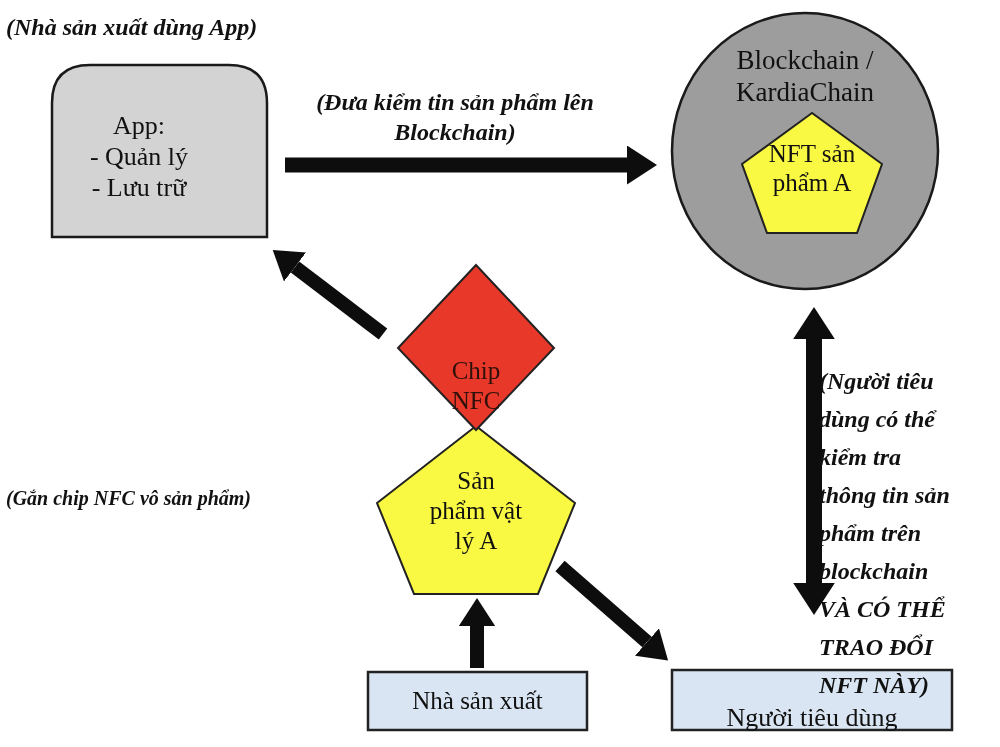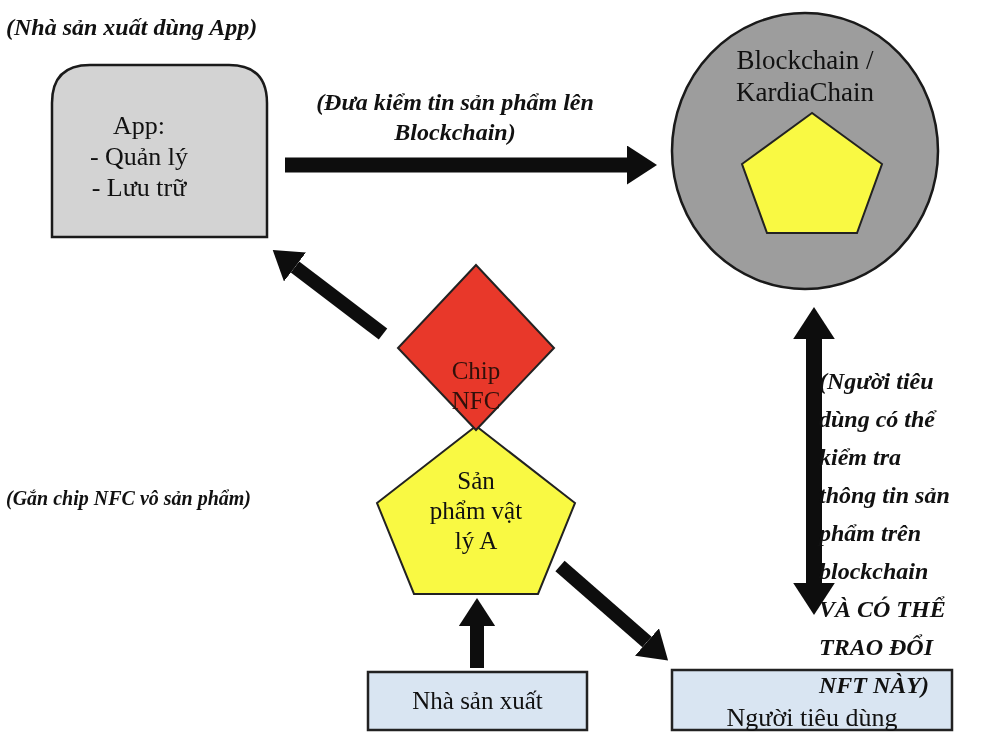--- a/index.html
+++ b/index.html
@@ -71,20 +71,22 @@
   <div class="lbl center app-label">App:
 - Quản lý
 - Lưu trữ</div>
 
   <div class="lbl ital center ann-upload">(Đưa kiểm tin sản phẩm lên
 Blockchain)</div>
 
   <div class="lbl center circle-label">Blockchain /
 KardiaChain</div>
 
+  <div class="lbl center nft-label">NFT sản
+phẩm A</div>
 
   <div class="lbl center chip-label">Chip
 NFC</div>
 
   <div class="lbl center product-label">Sản
 phẩm vật
 lý A</div>
 
   <div class="lbl ital ann-attach">(Gắn chip NFC vô sản phẩm)</div>
 

